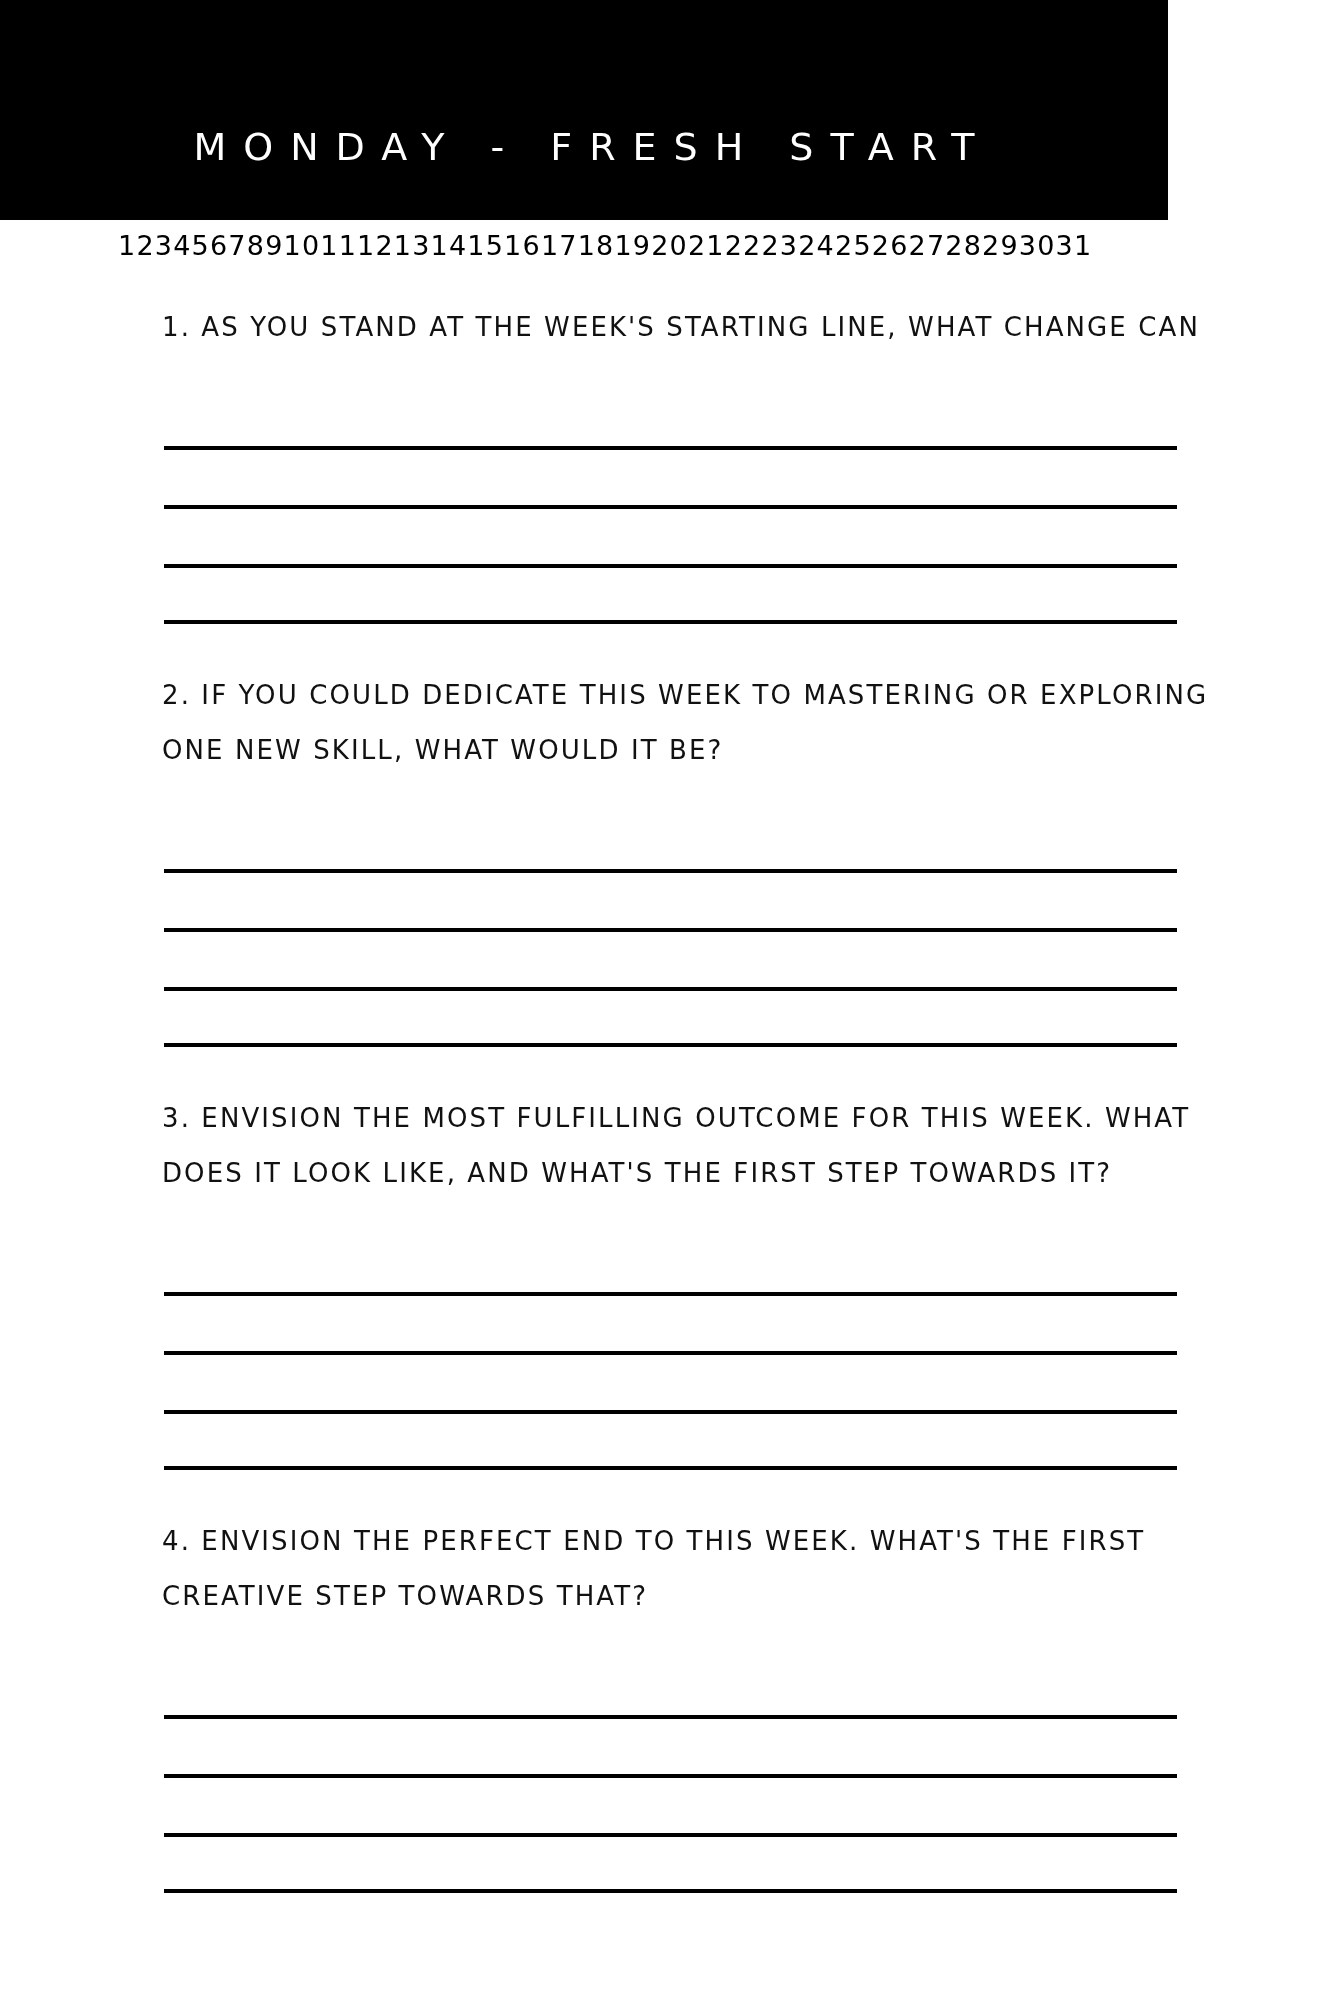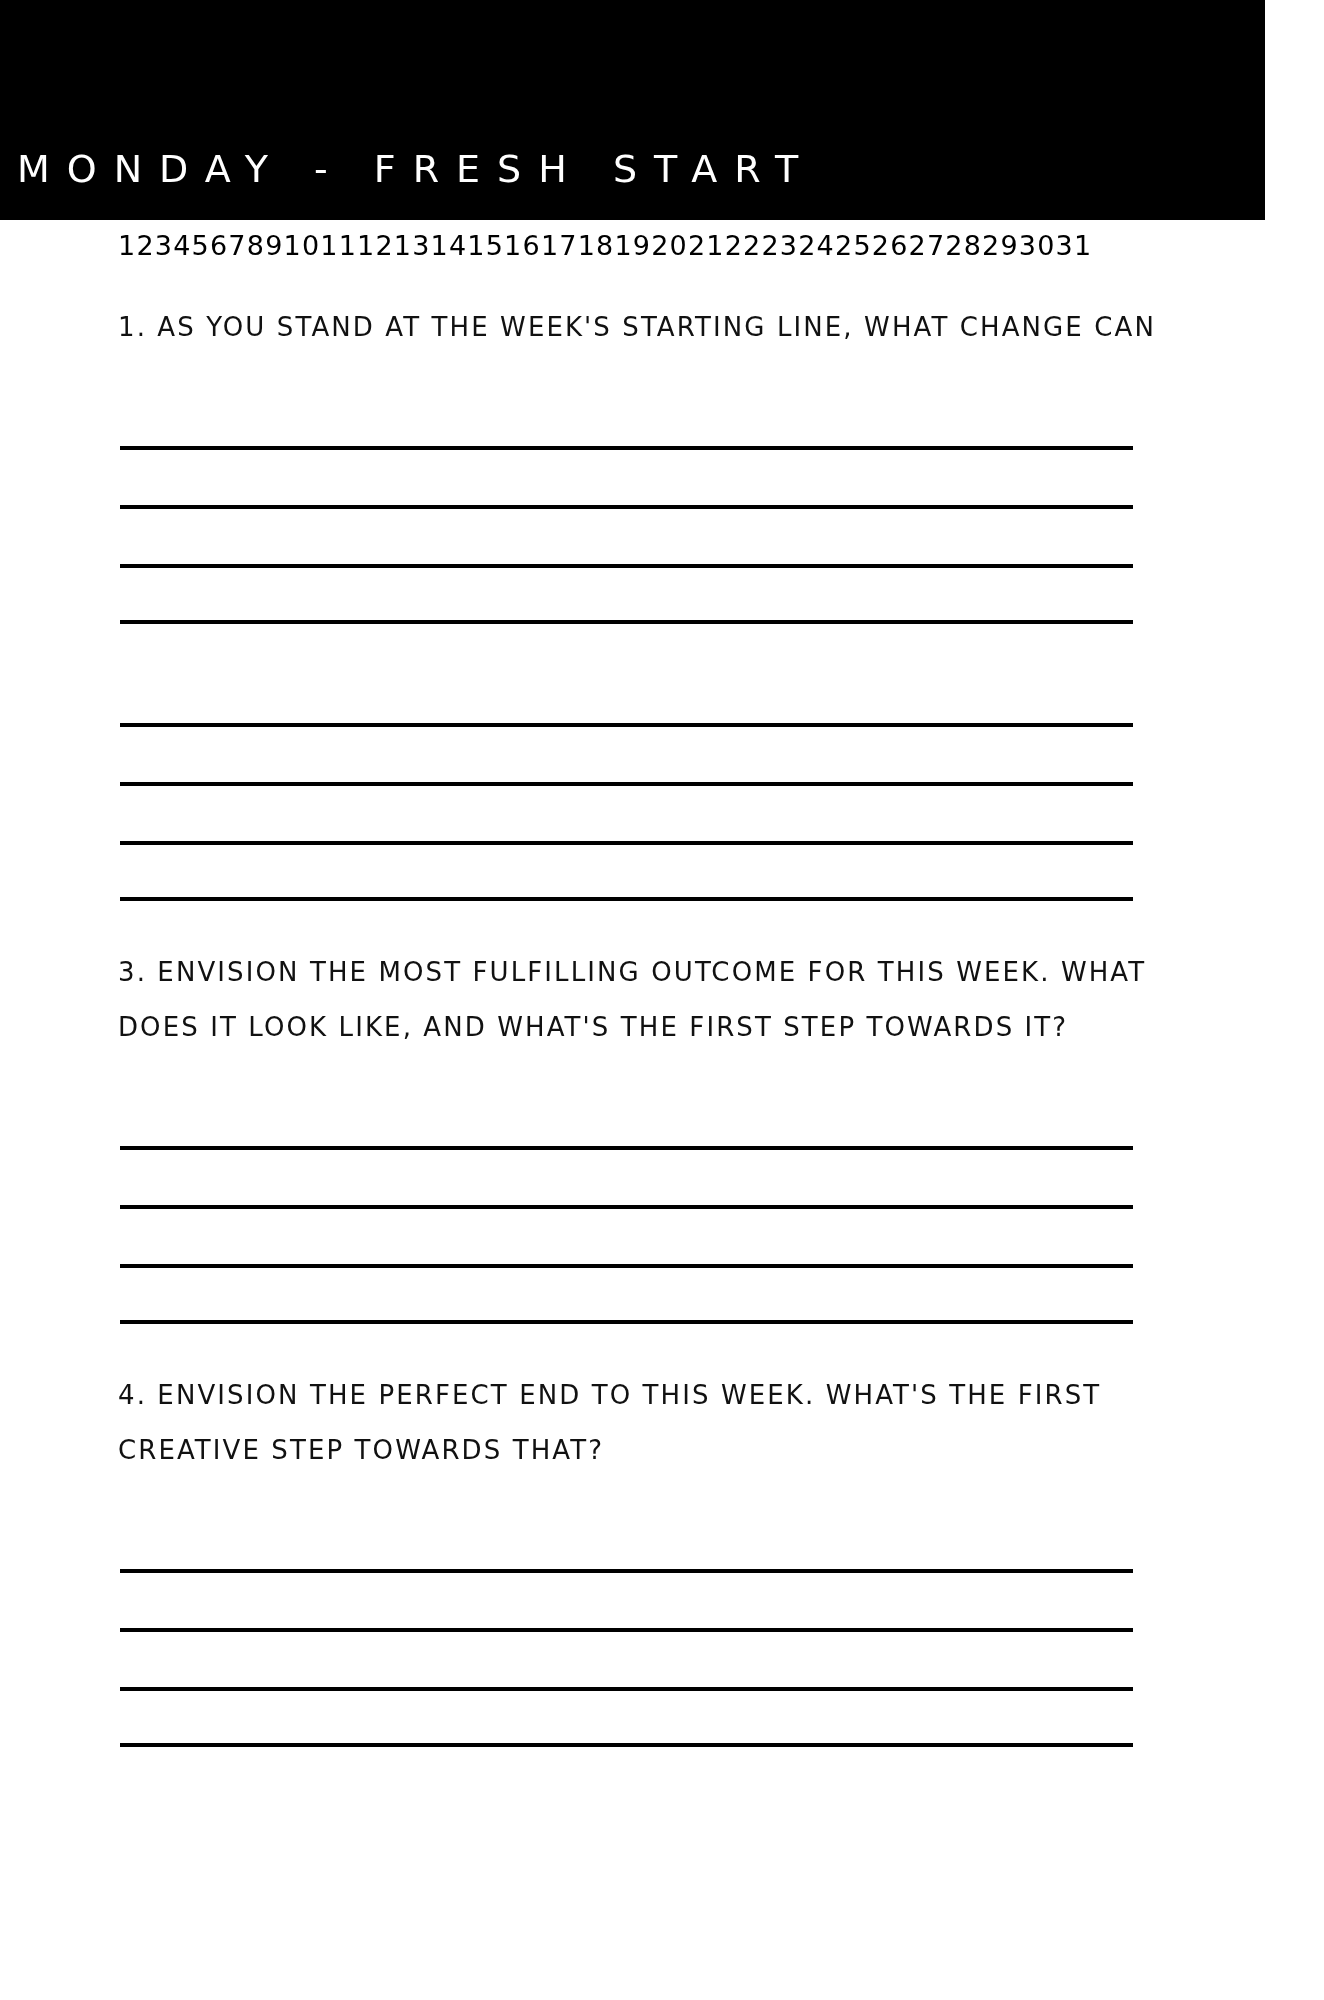--- a/index.html
+++ b/index.html
@@ -20,28 +20,28 @@
     width: 1324px;
     height: 2000px;
     background: #ffffff;
   }
 
   
   .header {
     position: absolute;
     left: 0;
     top: 0;
-    width: 1265px;
+    width: 1168px;
     height: 220px;
     background: #000000;
     display: flex;
     align-items: flex-end;
-    justify-content: flex-start;
+    justify-content: center;
     box-sizing: border-box;
-    padding-bottom: 32px;
+    padding-bottom: 54px;
   }
   .header-title {
     color: #ffffff;
     font-family: "DejaVu Sans", sans-serif;
     font-size: 38px;
     font-weight: 400;
     letter-spacing: 17px;
     text-indent: 17px;
     line-height: 1;
     white-space: nowrap;
@@ -69,20 +69,21 @@
   .body-area {
     position: absolute;
     left: 0;
     top: 300px;
     width: 1324px;
   }
 
   .qblock {
     position: relative;
     margin-bottom: 44px;
+    margin-left: 44px;
   }
 
   .qtext {
     position: relative;
     margin: 0 0 0 118px;
     width: 1030px;
     color: #111111;
     font-family: "DejaVu Sans", sans-serif;
     font-size: 26px;
     font-weight: 400;
@@ -127,20 +128,24 @@
           <span class="qline">1. AS YOU STAND AT THE WEEK'S STARTING LINE, WHAT CHANGE CAN</span>
         </div>
         <div class="answer-lines">
           <div class="rule"></div>
           <div class="rule"></div>
           <div class="rule"></div>
           <div class="rule"></div>
         </div>
       </div>
       <div class="qblock">
+        <div class="qtext">
+          <span class="qline">2. IF YOU COULD DEDICATE THIS WEEK TO MASTERING OR EXPLORING</span>
+          <span class="qline">ONE NEW SKILL, WHAT WOULD IT BE?</span>
+        </div>
         <div class="answer-lines">
           <div class="rule"></div>
           <div class="rule"></div>
           <div class="rule"></div>
           <div class="rule"></div>
         </div>
       </div>
       <div class="qblock">
         <div class="qtext">
           <span class="qline">3. ENVISION THE MOST FULFILLING OUTCOME FOR THIS WEEK. WHAT</span>

